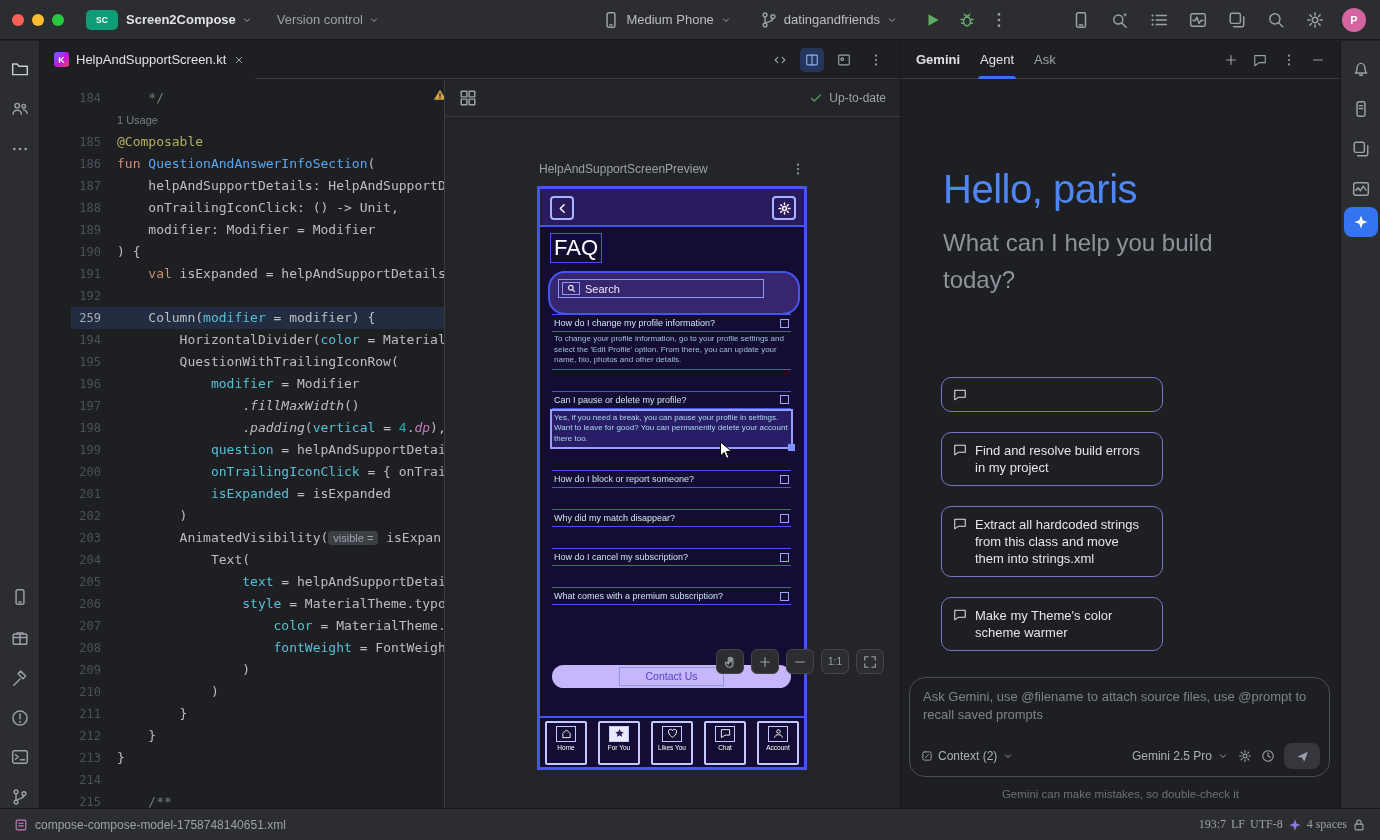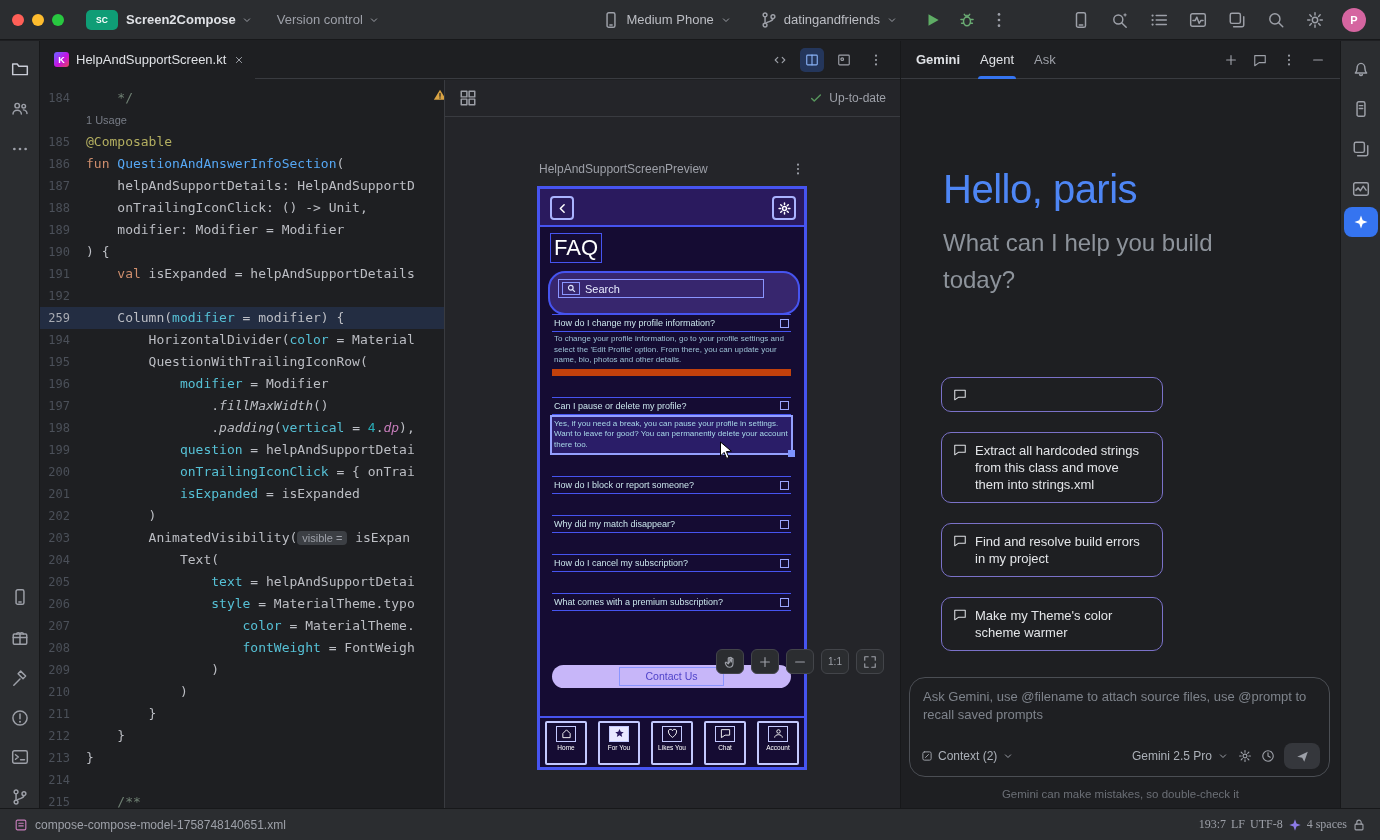--- a/index.html
+++ b/index.html
@@ -38,21 +38,21 @@
   .editor-window { position:absolute; left:40px; top:41px; width:860px; bottom:32px; background:#1e1f22; }
   .tabbar { position:absolute; top:0; left:0; right:0; height:38px; border-bottom:1px solid #393b40; display:flex; align-items:center; }
   .tab { height:38px; display:flex; align-items:center; gap:7px; padding:0 10px 0 14px; background:#1e1f22; font-size:13px; color:#dfe1e5; }
   .kicon { width:15px; height:15px; border-radius:3px; background:linear-gradient(135deg,#7f52ff 15%,#c711e1 55%,#e44857); color:#fff; font-size:9px; font-weight:bold; display:flex; align-items:center; justify-content:center; }
   .tab .close { color:#9da0a8; }
   .viewtoggles { margin-left:auto; display:flex; align-items:center; gap:8px; padding-right:12px; }
   .vt { width:24px; height:24px; border-radius:5px; display:flex; align-items:center; justify-content:center; color:#9da0a8; }
   .vt.active { background:rgba(53,116,240,.28); color:#88b1f5; }
 
   
-  .code-pane { position:absolute; top:39px; left:0; width:476px; bottom:0; overflow:hidden; background:#1e1f22; }
+  .code-pane { position:absolute; top:39px; left:0; width:476px; bottom:0; overflow:hidden; background:#1e1f22;padding-left:31px; }
   .code-lines { padding-top:7px; }
   .crow { display:flex; height:22px; line-height:22px; font-family:"DejaVu Sans Mono", monospace; font-size:13px; white-space:pre; }
   .lnum { flex:none; width:46px; text-align:right; padding-right:16px; color:#4b5059; font-size:12px; }
   .lcode { flex:1; overflow:hidden; }
   .crow.caret { background:rgba(56,106,196,.20); }
   .crow.caret .lnum { color:#a8abb2; }
   .tk-p{color:#bcbec4} .tk-k{color:#cf8e6d} .tk-a{color:#b3ae60} .tk-f{color:#56a8f5}
   .tk-n{color:#56c1d6} .tk-u{color:#2aacb8} .tk-e{color:#c77dbb;font-style:italic}
   .tk-i{color:#bcbec4;font-style:italic} .tk-c{color:#6f8073}
   .tk-g{background:#3c3f44;color:#9da0a8;border-radius:4px;padding:1px 5px;font-size:11px;font-family:"Liberation Sans",sans-serif;}
@@ -77,21 +77,21 @@
   .ph-title { position:absolute; left:10px; top:44px; font-size:22px; color:#fff; border:1px solid #4654f0; padding:0 3px; line-height:28px; }
   .ph-search { position:absolute; left:8px; top:82px; width:252px; height:44px; background:#37266e; border:2px solid #4654f0; border-radius:17px; }
   .ph-search-in { position:absolute; left:8px; top:6px; width:206px; height:19px; border:1px solid #8a95ff; display:flex; align-items:center; gap:5px; padding:0 3px; }
   .mag-box { width:18px; height:13px; border:1px solid #8a95ff; display:flex; align-items:center; justify-content:center; color:#dfe4ff; }
   .mag-box svg { width:9px; height:9px; fill:none; stroke:currentColor; stroke-width:1.3; }
   .ph-search-txt { font-size:11px; color:#e8ecff; }
   .faq-list { position:absolute; left:12px; right:13px; top:125px; }
   .faq-item { margin-bottom:21px; }
   .q-row { height:18px; border-top:1px solid #4654f0; border-bottom:1px solid #4654f0; display:flex; align-items:center; font-size:9px; color:#c9e4ea; padding:0 2px; }
   .expand-box { width:9px; height:9px; border:1px solid #9aa5ff; margin-left:auto; flex:none; }
-  .answer { border-bottom:7px solid #c2410c; font-size:8px; line-height:10.5px; color:#9cc0d4; padding:2px 2px 3px; }
+  .answer { border-bottom:1px solid #c2410c; font-size:8px; line-height:10.5px; color:#9cc0d4; padding:2px 2px 3px; }
   .answer.sel { border:2px solid #94a0ff; background:#2a1d68; color:#a8d8e8; margin:0 -2px; position:relative; }
   .answer.sel::after { content:""; position:absolute; right:-4px; bottom:-4px; width:7px; height:7px; background:#7d93ff; }
   .contact-btn { position:absolute; left:12px; right:13px; top:476px; height:23px; background:#c7b6f9; border-radius:12px; display:flex; align-items:center; justify-content:center; }
   .contact-btn span { border:1px solid #8a95ff; padding:0 26px; font-size:10.5px; line-height:17px; color:#4f43c9; }
   .ph-nav { position:absolute; left:0; right:0; bottom:0; height:51px; border-top:2px solid #4654f0; display:flex; align-items:center; justify-content:space-between; padding:0 5px; }
   .nav-item { width:42px; height:44px; border:2px solid #c3c9ff; border-radius:2px; display:flex; flex-direction:column; align-items:center; padding-top:3px; }
   .nav-icon-box { width:20px; height:16px; border:1px solid #c3c9ff; display:flex; align-items:center; justify-content:center; color:#fff; }
   .nav-icon-box svg { width:11px; height:11px; stroke-width:1; }
   .nav-icon-box.on { background:#e9e9ff; color:#2a1a5e; }
   .nav-label { font-size:6.5px; color:#fff; margin-top:2px; white-space:nowrap; }
@@ -684,29 +684,29 @@
               <path d="M2 2.5h12v8H6.5L2 13.5z"></path>
             </svg>
           </span>
         </div>
         <div class="sug-card">
           <span class="sug-ic">
             <svg viewBox="0 0 16 16">
               <path d="M2 2.5h12v8H6.5L2 13.5z"></path>
             </svg>
           </span>
-          <span>Extract all hardcoded strings from this class and move them into strings.xml</span>
+          <span>Find and resolve build errors in my project</span>
         </div>
         <div class="sug-card">
           <span class="sug-ic">
             <svg viewBox="0 0 16 16">
               <path d="M2 2.5h12v8H6.5L2 13.5z"></path>
             </svg>
           </span>
-          <span>Find and resolve build errors in my project</span>
+          <span>Extract all hardcoded strings from this class and move them into strings.xml</span>
         </div>
         <div class="sug-card">
           <span class="sug-ic">
             <svg viewBox="0 0 16 16">
               <path d="M2 2.5h12v8H6.5L2 13.5z"></path>
             </svg>
           </span>
           <span>Make my Theme's color scheme warmer</span>
         </div>
       </div>

